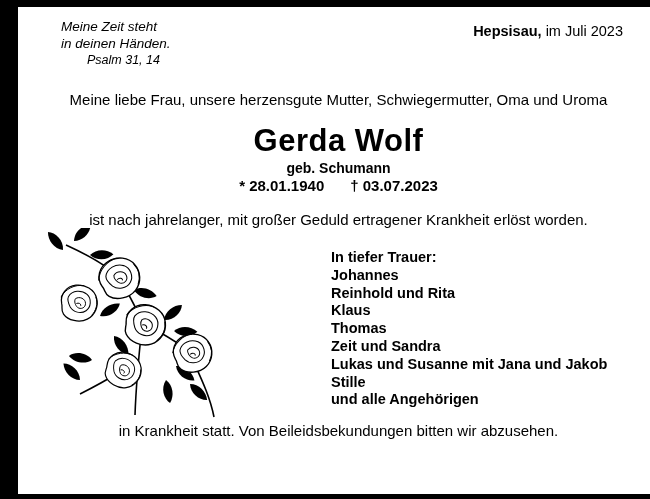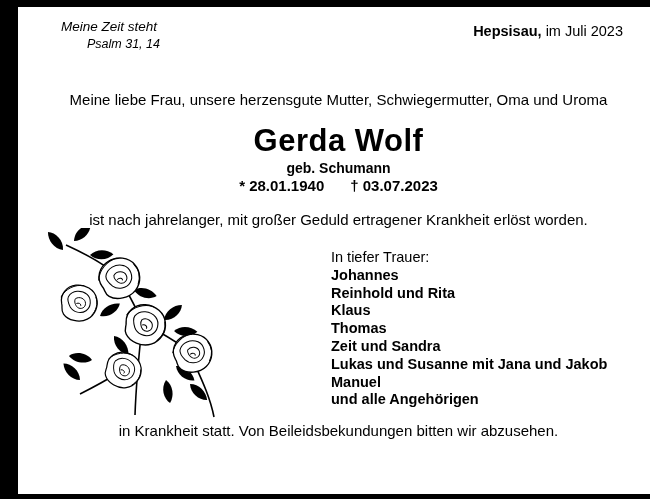--- a/index.html
+++ b/index.html
@@ -59,35 +59,36 @@
 
   .roses {
     position:absolute; left:20px; top:221px;
     width:200px; height:192px;
   }
 
   .mourning {
     position:absolute; left:313px; top:242px;
     font-size:14.5px; line-height:17.8px; white-space:nowrap;
   }
-  .mourning-heading { font-weight:normal; }
+  .mourning-heading { font-weight:bold; }
   .mourning-name { font-weight:bold; }
 
   .funeral {
     position:absolute; top:415px; left:0; width:100%;
     text-align:center; font-size:15px; line-height:17.6px; white-space:nowrap;
   }
 </style>
 </head>
 <body>
 
 <div class="page">
 
   <div class="quote">
     <div>Meine Zeit steht</div>
+    <div>in deinen Händen.</div>
     <div class="quote-source">Psalm 31, 14</div>
   </div>
 
   <div class="dateline">
     <span class="place">Hepsisau,</span><span class="date">im Juli 2023</span>
   </div>
 
   <div class="intro">Meine liebe Frau, unsere herzensgute Mutter, Schwiegermutter, Oma und Uroma</div>
 
   <div class="deceased-name">Gerda Wolf</div>
@@ -143,21 +144,21 @@
   </svg>
 
   <div class="mourning">
     <div class="mourning-heading">In tiefer Trauer:</div>
     <div class="mourning-name">Johannes</div>
     <div class="mourning-name">Reinhold und Rita</div>
     <div class="mourning-name">Klaus</div>
     <div class="mourning-name">Thomas</div>
     <div class="mourning-name">Zeit und Sandra</div>
     <div class="mourning-name">Lukas und Susanne mit Jana und Jakob</div>
-    <div class="mourning-name">Manuel</div>
+    <div class="mourning-name">Stille</div>
     <div class="mourning-name">und alle Angehörigen</div>
   </div>
 
   <div class="funeral">
     <div>in Krankheit statt. Von Beileidsbekundungen bitten wir abzusehen.</div>
   </div>
 
 </div>
 
 </body></html>

